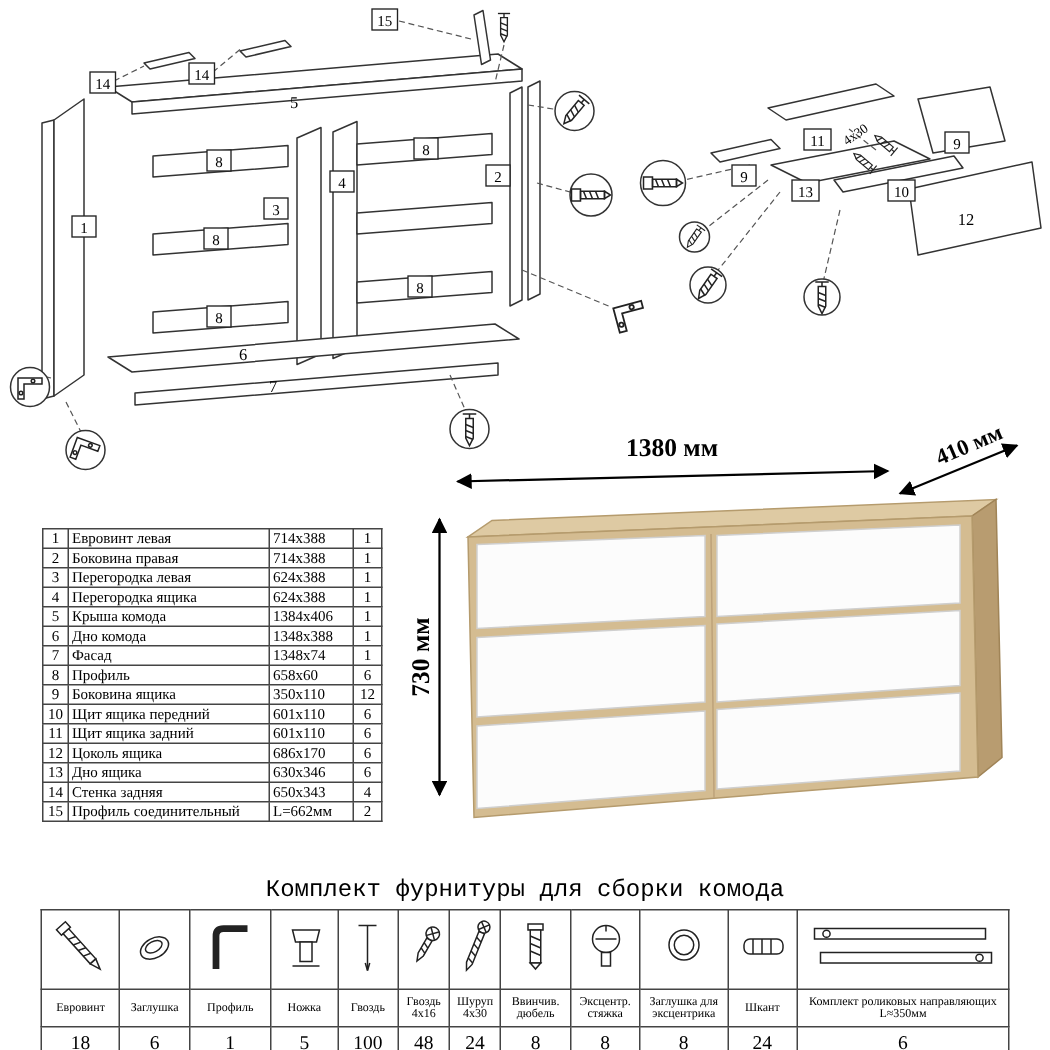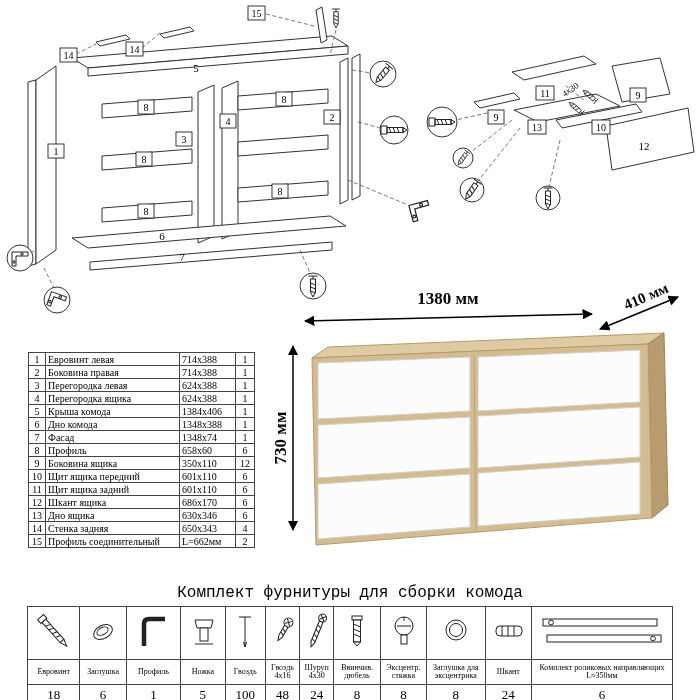--- a/index.html
+++ b/index.html
@@ -283,21 +283,21 @@
         <td class="c">6</td>
       </tr>
   <tr>
         <td class="c">11</td>
         <td>Щит ящика задний</td>
         <td>601x110</td>
         <td class="c">6</td>
       </tr>
   <tr>
         <td class="c">12</td>
-        <td>Шкант ящика</td>
+        <td>Цоколь ящика</td>
         <td>686x170</td>
         <td class="c">6</td>
       </tr>
   <tr>
         <td class="c">13</td>
         <td>Дно ящика</td>
         <td>630x346</td>
         <td class="c">6</td>
       </tr>
   <tr>

